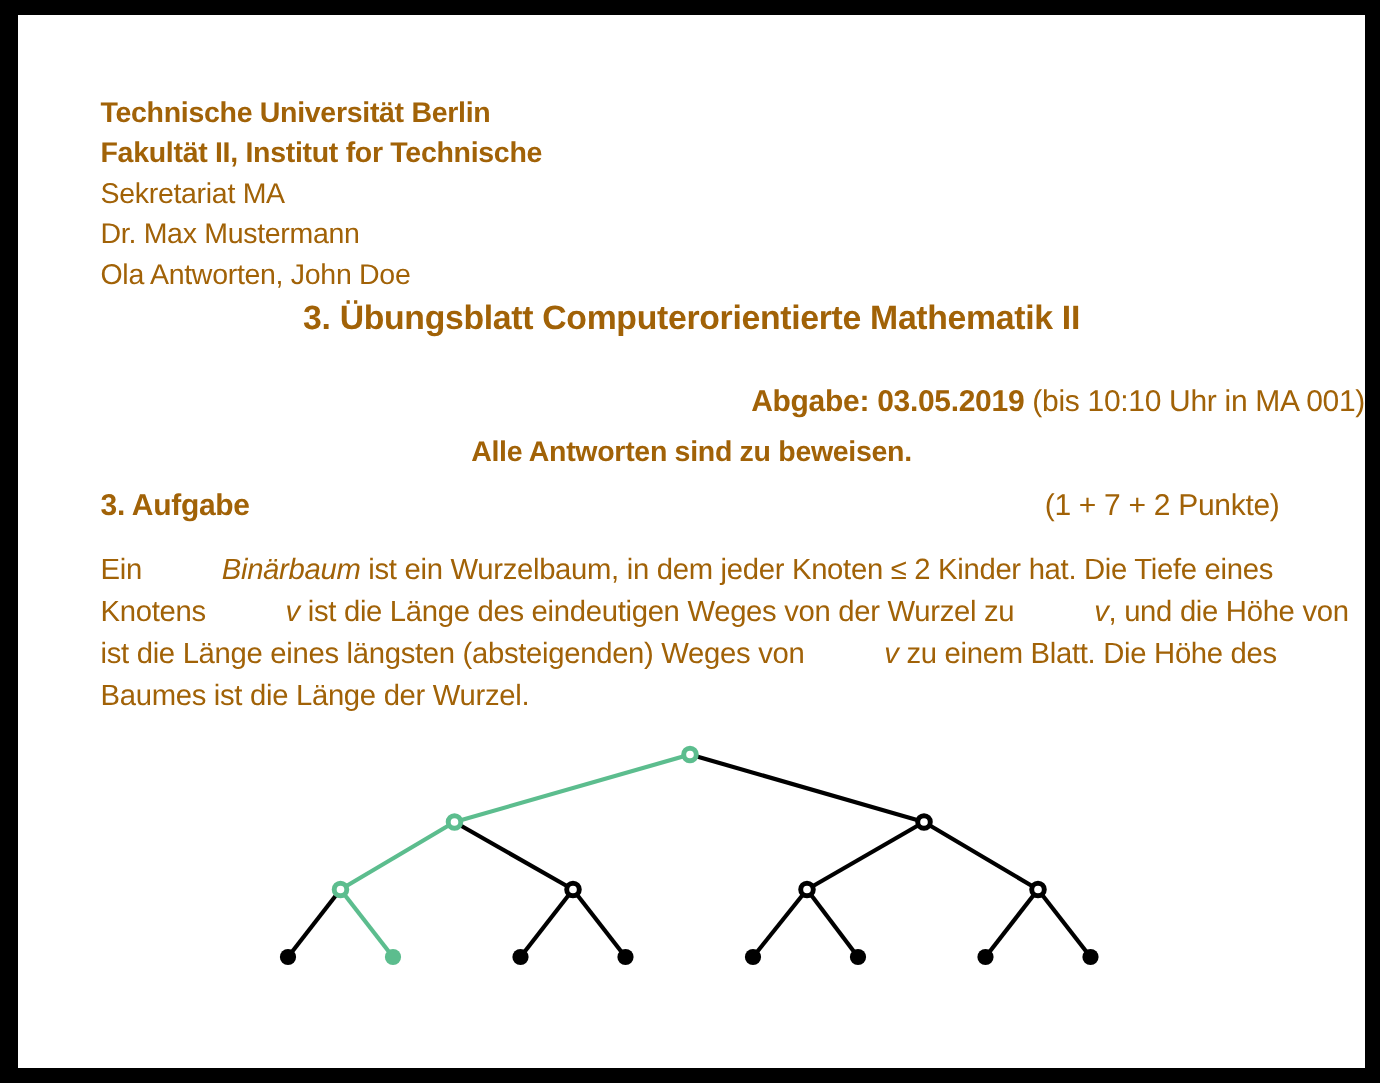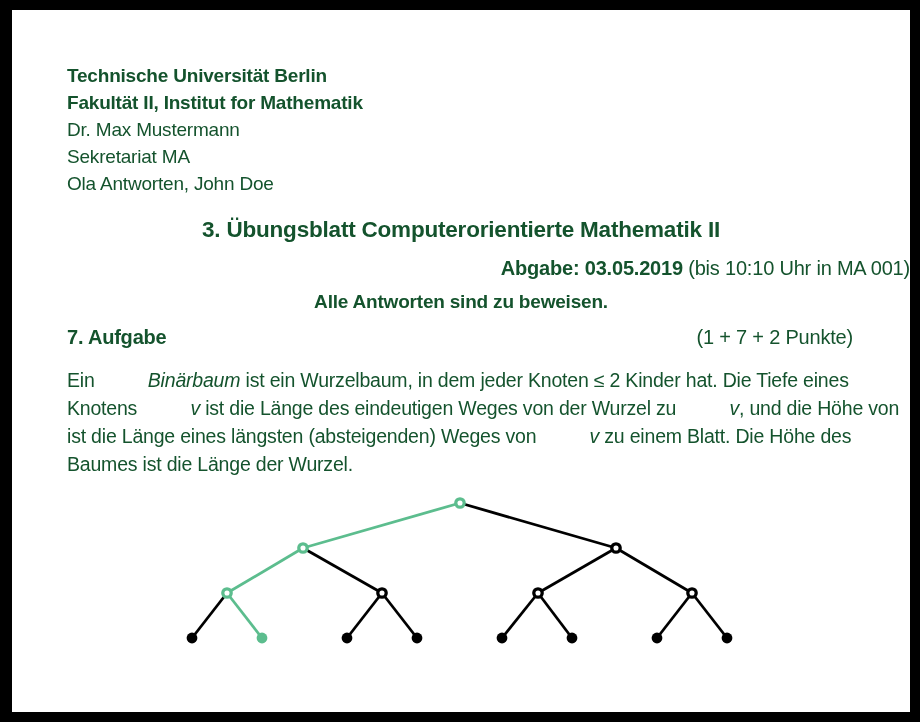--- a/index.html
+++ b/index.html
@@ -4,33 +4,33 @@
 <style>
   html,body{margin:0;padding:0;background:#000;}
   .page{
     box-sizing:border-box;
     width:920px;height:722px;
     background:#fff;
     border:10px solid #000;
     border-left-width:12px;
     position:relative;
     font-family:"Liberation Sans",sans-serif;
-    color:#14532d;
+    color:#a16207;
     overflow:hidden;
   }
   .b{font-weight:bold;}
   .i{font-style:italic;margin-left:48px;}
   .header{
     position:absolute;left:55px;right:57px;top:52px;
     display:flex;justify-content:space-between;
     font-size:19px;line-height:27px;letter-spacing:-0.2px;
   }
   .header-right{text-align:right;}
   .title{
-    position:absolute;left:0;right:0;top:207px;
+    position:absolute;left:0;right:0;top:189px;
     text-align:center;font-size:22.5px;font-weight:bold;letter-spacing:-0.2px;
   }
   .submission{
     position:absolute;left:0;right:0;top:247px;
     text-align:right;font-size:20px;letter-spacing:-0.2px;
   }
   .notice{
     position:absolute;left:0;right:0;top:281px;
     text-align:center;font-size:19px;font-weight:bold;letter-spacing:-0.2px;
   }
@@ -51,35 +51,35 @@
   }
 </style>
 </head>
 <body>
 
 <div class="page">
 
   <div class="header">
     <div class="header-left">
       <div class="b">Technische Universität Berlin</div>
-      <div class="b">Fakultät II, Institut for Mathematik</div>
+      <div class="b">Fakultät II, Institut for Technische</div>
+      <div>Sekretariat MA</div>
       <div>Dr. Max Mustermann</div>
-      <div>Sekretariat MA</div>
       <div>Ola Antworten, John Doe</div>
     </div>
   </div>
 
   <div class="title">3. Übungsblatt Computerorientierte Mathematik II</div>
 
   <div class="submission"><span class="b">Abgabe: 03.05.2019</span><span> (bis 10:10 Uhr in MA 001)</span></div>
 
   <div class="notice">Alle Antworten sind zu beweisen.</div>
 
   <div class="task-row">
-    <div class="task-label">7. Aufgabe</div>
+    <div class="task-label">3. Aufgabe</div>
     <div class="task-points">(1 + 7 + 2 Punkte)</div>
   </div>
 
   <div class="paragraph">
       <div class="p-line"><span>Ein </span><span class="i">Binärbaum</span><span> ist ein Wurzelbaum, in dem jeder Knoten ≤ 2 Kinder hat. Die Tiefe eines</span></div>
       <div class="p-line"><span>Knotens </span><span class="i">v</span><span> ist die Länge des eindeutigen Weges von der Wurzel zu </span><span class="i">v</span><span>, und die Höhe von </span><span class="i">v</span></div>
       <div class="p-line"><span>ist die Länge eines längsten (absteigenden) Weges von </span><span class="i">v</span><span> zu einem Blatt. Die Höhe des</span></div>
       <div class="p-line"><span>Baumes ist die Länge der Wurzel.</span></div>
     </div>
 

